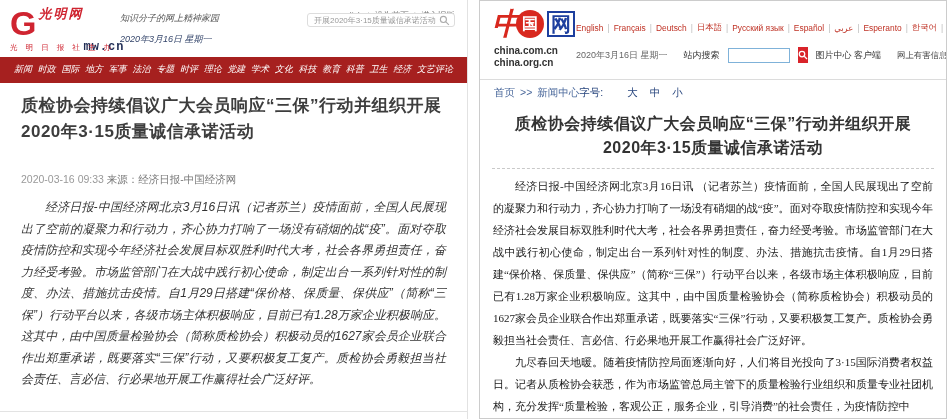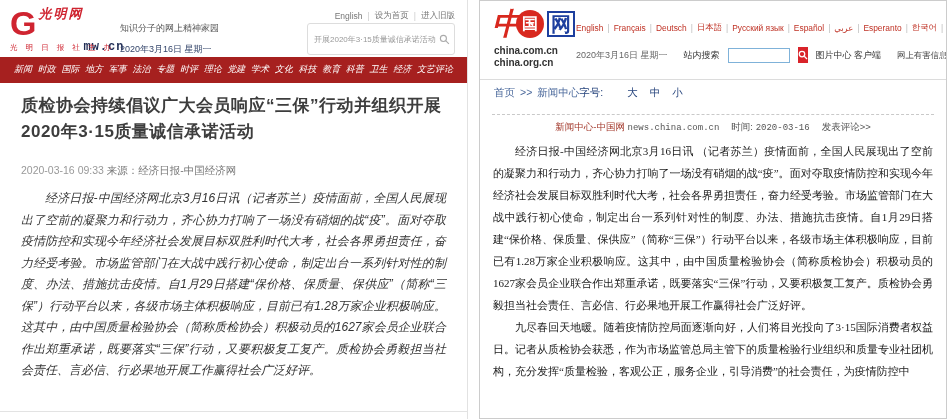--- a/index.html
+++ b/index.html
@@ -14,37 +14,37 @@
 
   
   .page-left{position:absolute;left:0;top:0;width:468px;height:419px;background:#fff;border-right:1px solid #e2e2e2;overflow:hidden;}
   .gmw-header{position:relative;height:57px;background:#fff;}
   .gmw-logo{position:absolute;left:10px;top:6px;display:flex;align-items:flex-start;}
   .gmw-g{font-size:34px;font-weight:900;color:var(--gmw-logo-red);line-height:34px;}
   .gmw-logo-col{display:flex;flex-direction:row;margin-left:2px;margin-top:2px;font-family:Liberation Mono, monospace;}
   .gmw-script{color:var(--gmw-logo-red);font-size:13px;font-weight:700;font-style:italic;letter-spacing:2px;line-height:14px;}
   .gmw-dom{color:var(--gmw-navy);font-size:12px;font-weight:800;letter-spacing:1px;line-height:14px;margin-top:32px;}
   .gmw-sponsor{position:absolute;left:10px;top:43px;color:var(--gmw-logo-red);font-size:7.5px;letter-spacing:3px;white-space:nowrap;}
-  .gmw-tagline-box{position:absolute;left:120px;top:22px;}
+  .gmw-tagline-box{position:absolute;left:120px;top:12px;font-style:italic;}
   .gmw-tagline{font-size:9px;color:#555;}
   .gmw-date{font-size:9px;color:var(--date-navy);margin-top:8px;}
   .gmw-toplinks{position:absolute;right:12px;top:10px;font-size:8.5px;color:#999;display:flex;gap:5px;align-items:center;white-space:nowrap;}
   .gmw-toplinks .sep{color:#ccc;}
   .gmw-toplinks span[data-name="top-link"]{cursor:pointer;color:#777;}
-  .gmw-search{position:absolute;right:12px;top:23px;width:148px;height:32px;border:1px solid #ddd;border-radius:3px;display:flex;align-items:center;padding:0 4px 0 6px;background:#fff;}
+  .gmw-search{position:absolute;right:12px;top:13px;width:148px;height:14px;border:1px solid #ddd;border-radius:3px;display:flex;align-items:center;padding:0 4px 0 6px;background:#fff;}
   .gmw-search input{flex:1;border:0;outline:0;font-size:8px;color:#999;background:transparent;min-width:0;font-family:"Liberation Sans",sans-serif;}
   .icon-mag{width:11px;height:11px;flex:0 0 auto;}
   .gmw-nav{background:var(--gmw-red);padding:6px 14px 7px;}
   .gmw-nav-row{display:flex;align-items:center;font-size:9px;color:#fff;line-height:13px;font-style:italic;}
   .gmw-nav-row.r1{justify-content:space-between;}
   .gmw-nav-row.r2{gap:17px;margin-top:3px;}
   .gmw-nav-row span{cursor:pointer;white-space:nowrap;}
   .gmw-content{padding:10px 21px 0;position:relative;}
   .gmw-title{font-size:17px;line-height:26px;color:#3d3d3d;font-weight:600;letter-spacing:.5px;}
-  .gmw-meta{margin-top:19px;font-size:10.5px;color:#999;}
+  .gmw-meta{margin-top:28px;font-size:10.5px;color:#999;}
   .gmw-meta .src{color:#777;}
   .gmw-body p{margin-top:10px;text-indent:2em;font-size:12px;line-height:21.5px;color:#333;text-align:justify;font-style:italic;}
   .gmw-divider{position:absolute;left:0;right:0;bottom:7px;border-top:1px solid #e3e3e3;}
 
   
   .page-right{position:absolute;left:479px;top:0;width:468px;height:419px;background:#fff;border:1px solid #ccc;overflow:hidden;}
   .cn-header{position:relative;height:79px;border-bottom:1px solid #dcdcdc;}
   .cn-logo{position:absolute;left:12px;top:8px;display:flex;align-items:center;}
   .cn-zhong{color:#d8281e;font-size:30px;font-weight:900;font-style:italic;line-height:30px;}
   .cn-guo{width:28px;height:28px;border-radius:50%;background:#d8281e;color:#fff;font-size:16px;font-weight:700;display:flex;align-items:center;justify-content:center;margin-left:-6px;}
@@ -209,32 +209,23 @@
           <span data-name="font-size-options" style="display:flex;gap:6px;">
             <span data-name="font-size-option">大</span>
             <span class="sep" data-name="separator"> </span>
             <span data-name="font-size-option">中</span>
             <span class="sep" data-name="separator"> </span>
             <span data-name="font-size-option">小</span>
           </span>
       </span>
     </div>
     <div class="cn-title" data-name="article-title">
+      <div data-name="article-title-line1">质检协会持续倡议广大会员响应“三保”行动并组织开展</div>
+      <div data-name="article-title-line2">2020年3·15质量诚信承诺活动</div>
     </div>
     <div class="cn-dash" data-name="title-dashed-divider"></div>
-    <div class="cn-meta" data-name="article-meta">
-      <span>
-        <span class="site" data-name="meta-site">新闻中心-中国网</span>
-        <span class="mono" data-name="meta-url">news.china.com.cn</span>
-      </span>
-      <span>
-        <span data-name="meta-time-label">时间:</span>
-        <span class="mono" data-name="meta-time">2020-03-16</span>
-      </span>
-      <span class="comment" data-name="post-comment-link">发表评论&gt;&gt;</span>
-    </div>
     <div class="cn-body" data-name="article-body">
         <p data-name="article-paragraph">经济日报-中国经济网北京3月16日讯 （记者苏兰）疫情面前，全国人民展现出了空前的凝聚力和行动力，齐心协力打响了一场没有硝烟的战“疫”。面对夺取疫情防控和实现今年经济社会发展目标双胜利时代大考，社会各界勇担责任，奋力经受考验。市场监管部门在大战中践行初心使命，制定出台一系列针对性的制度、办法、措施抗击疫情。自1月29日搭建“保价格、保质量、保供应”（简称“三保”）行动平台以来，各级市场主体积极响应，目前已有1.28万家企业积极响应。这其中，由中国质量检验协会（简称质检协会）积极动员的1627家会员企业联合作出郑重承诺，既要落实“三保”行动，又要积极复工复产。质检协会勇毅担当社会责任、言必信、行必果地开展工作赢得社会广泛好评。</p>
         <p data-name="article-paragraph">九尽春回天地暖。随着疫情防控局面逐渐向好，人们将目光投向了3·15国际消费者权益日。记者从质检协会获悉，作为市场监管总局主管下的质量检验行业组织和质量专业社团机构，充分发挥“质量检验，客观公正，服务企业，引导消费”的社会责任，为疫情防控中</p>
       </div>
   </div>
 
 </div>
 
 </body></html>

